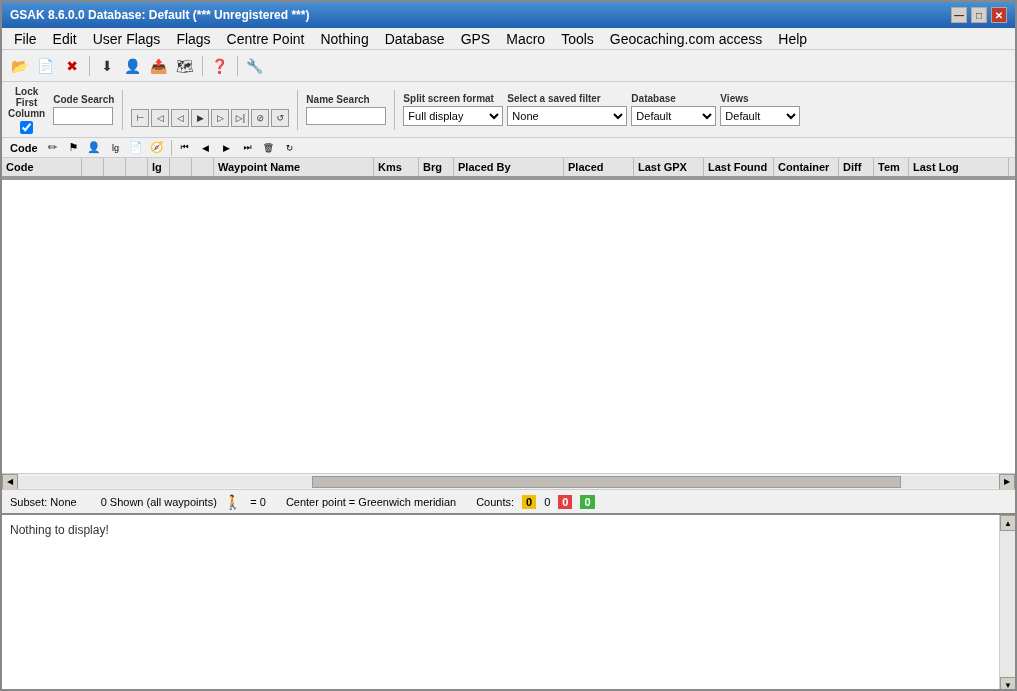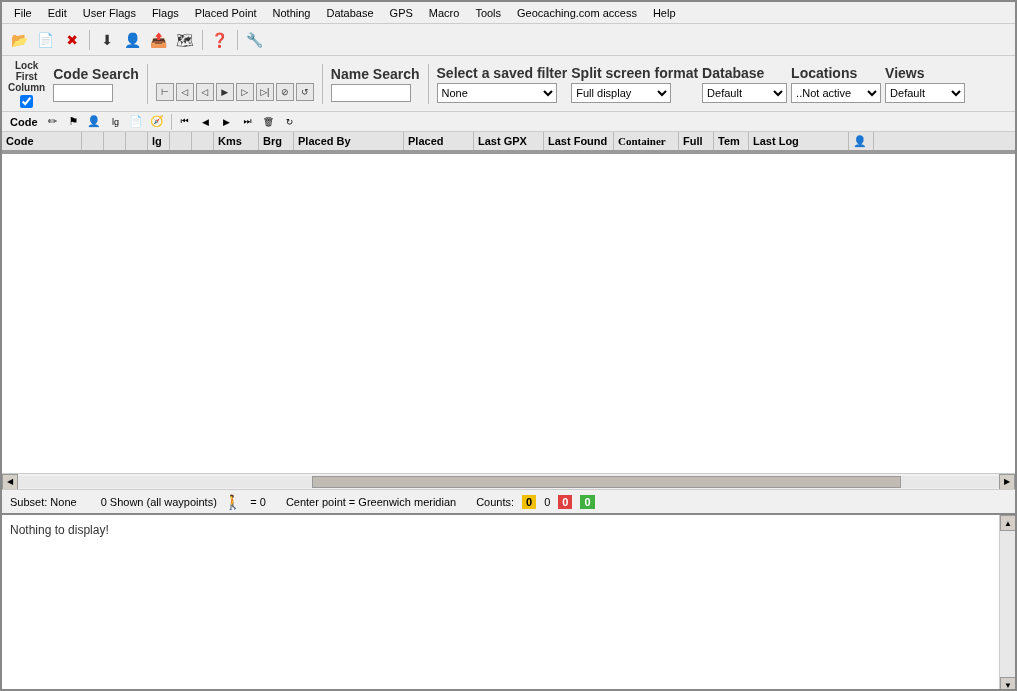--- a/index.html
+++ b/index.html
@@ -49,21 +49,21 @@
       background: #f0f0f0;
       border-bottom: 1px solid #ccc;
       display: flex;
       align-items: center;
       height: 22px;
       padding: 0 4px;
     }
     .menu-item {
       padding: 2px 8px;
       cursor: pointer;
-      font-size: 11px;
+      font-size: 14px;
       color: #000;
     }
 
     
     #toolbar {
       background: #f0f0f0;
       border-bottom: 1px solid #ccc;
       display: flex;
       align-items: center;
       padding: 3px 6px;
@@ -99,21 +99,21 @@
       height: 56px;
       flex-wrap: wrap;
       gap: 4px;
     }
     .search-section {
       display: flex;
       flex-direction: column;
       gap: 2px;
     }
     .search-label {
-      font-size: 14px;
+      font-size: 10px;
       color: #333;
       font-weight: bold;
     }
     .search-controls {
       display: flex;
       align-items: center;
       gap: 2px;
     }
     .nav-btn {
       width: 18px;
@@ -306,27 +306,35 @@
       display: flex;
       flex-direction: column;
       height: 691px;
     }
   </style>
 </head>
 <body>
 
 <div id="app-window">
 
+  <div id="title-bar">
+    <span>GSAK 8.6.0.0    Database: Default    (*** Unregistered ***)</span>
+    <div id="title-controls">
+      <div class="title-btn minimize">—</div>
+      <div class="title-btn maximize">□</div>
+      <div class="title-btn close">✕</div>
+    </div>
+  </div>
 
   <div id="menu-bar">
       <div class="menu-item">File</div>
       <div class="menu-item">Edit</div>
       <div class="menu-item">User Flags</div>
       <div class="menu-item">Flags</div>
-      <div class="menu-item">Placed Point</div>
+      <div class="menu-item">Centre Point</div>
       <div class="menu-item">Nothing</div>
       <div class="menu-item">Database</div>
       <div class="menu-item">GPS</div>
       <div class="menu-item">Macro</div>
       <div class="menu-item">Tools</div>
       <div class="menu-item">Geocaching.com access</div>
       <div class="menu-item">Help</div>
     </div>
 
   <div id="toolbar">
@@ -380,46 +388,40 @@
     <div class="separator-v"></div>
 
     <div class="search-section">
       <span class="search-label">Name Search</span>
       <input type="text" class="search-input search-input-wide" style="">
     </div>
 
     <div class="separator-v"></div>
 
     <div class="search-section">
+      <span class="search-label">Split screen format</span>
+      <select class="filter-select" style="width:100px;">
+        <option>Full display</option>
+      </select>
+    </div>
+
+    <div class="search-section">
       <span class="search-label">Select a saved filter</span>
       <select class="filter-select" style="width:120px;">
         <option>None</option>
-      </select>
-    </div>
-
-    <div class="search-section">
-      <span class="search-label">Split screen format</span>
-      <select class="filter-select" style="width:100px;">
-        <option>Full display</option>
       </select>
     </div>
 
     <div class="search-section">
       <span class="search-label">Database</span>
       <select class="filter-select" style="width:85px;">
         <option>Default</option>
       </select>
     </div>
 
-    <div class="search-section">
-      <span class="search-label">Locations</span>
-      <select class="filter-select" style="width:90px;">
-        <option>..Not active</option>
-      </select>
-    </div>
 
     <div class="search-section">
       <span class="search-label">Views</span>
       <select class="filter-select" style="width:80px;">
         <option>Default</option>
       </select>
     </div>
 
   </div>
 
@@ -445,28 +447,29 @@
       </div>
 
       <div id="column-header" style="display:flex;align-items:center;height:22px;background:#e4e4e4;overflow:hidden;">
       <div class="col-header" style="width: 80px; min-width: 80px;">Code</div>
           <div class="col-header" style="width: 22px; min-width: 22px;"></div>
           <div class="col-header" style="width: 22px; min-width: 22px;"></div>
           <div class="col-header" style="width: 22px; min-width: 22px;"></div>
           <div class="col-header" style="width: 22px; min-width: 22px;">lg</div>
           <div class="col-header" style="width: 22px; min-width: 22px;"></div>
           <div class="col-header" style="width: 22px; min-width: 22px;"></div>
+          <div class="col-header" style="width: 160px; min-width: 160px;">Waypoint Name</div>
           <div class="col-header" style="width: 45px; min-width: 45px;">Kms</div>
           <div class="col-header" style="width: 35px; min-width: 35px;">Brg</div>
           <div class="col-header" style="width: 110px; min-width: 110px;">Placed By</div>
           <div class="col-header" style="width: 70px; min-width: 70px;">Placed</div>
           <div class="col-header" style="width: 70px; min-width: 70px;">Last GPX</div>
           <div class="col-header" style="width: 70px; min-width: 70px;">Last Found</div>
-          <div class="col-header" style="width: 65px; min-width: 65px; font-family: Liberation Serif, serif;">Container</div>
-          <div class="col-header" style="width: 35px; min-width: 35px;">Full</div>
+          <div class="col-header" style="width: 65px; min-width: 65px;">Container</div>
+          <div class="col-header" style="width: 35px; min-width: 35px;">Diff</div>
           <div class="col-header" style="width: 35px; min-width: 35px;">Tem</div>
           <div class="col-header" style="width: 100px; min-width: 100px;">Last Log</div>
           <div class="col-header" style="width: 25px; min-width: 25px;">👤</div>
         </div>
     </div>
   </div>
 
   <div id="main-content" style="flex:1;background:white;min-height:0;overflow:hidden;">
   </div>
 

